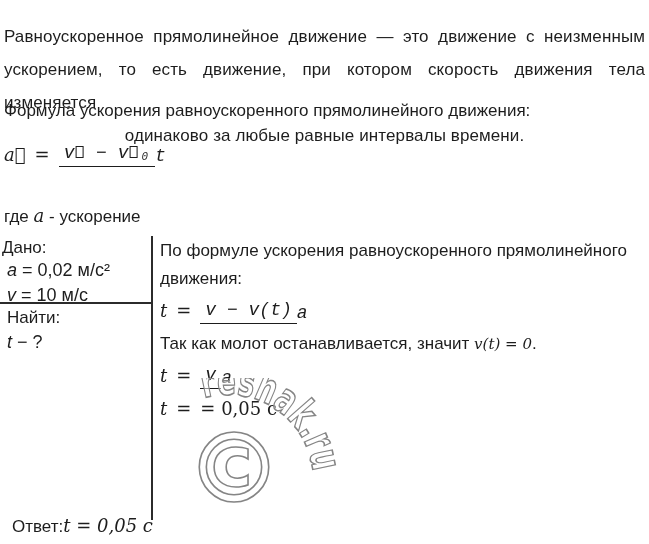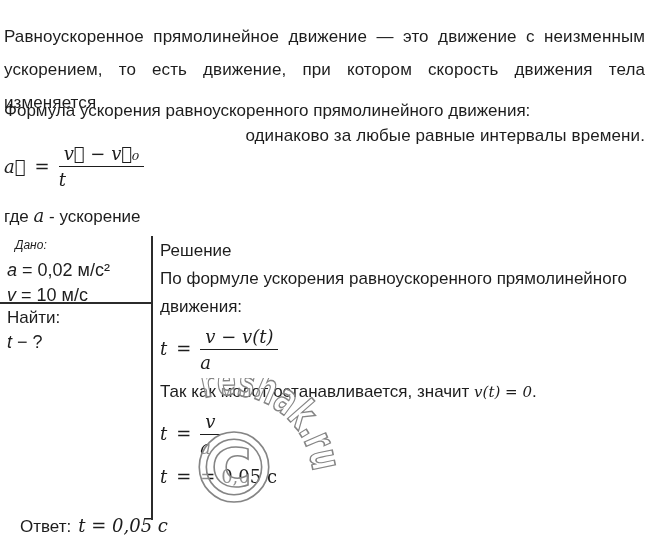--- a/index.html
+++ b/index.html
@@ -19,73 +19,74 @@
   .abs { position: absolute; }
 
   
   .intro {
     left: 4px; top: 12px; width: 641px;
     font-size: 17px; line-height: 33px;
     letter-spacing: 0.1px;
     margin-top: 8px;
   }
   .jline { text-align: justify; text-align-last: justify; }
-  .lastline { text-align: right; }
+  .lastline { text-align: center; }
 
   .formula-intro {
     left: 4px; top: 101px;
     font-size: 17px;
   }
 
   
   .math { font-family: "DejaVu Serif", "Liberation Serif", serif; }
   .mi { font-style: italic; }
   .math-row {
     display: flex; align-items: center; gap: 9px;
     font-family: "DejaVu Serif", "Liberation Serif", serif;
     font-size: 18px;
   }
   .frac {
-    display: inline-flex; flex-direction: column;
-    align-items: flex-start; text-align: center;
+    display: inline-flex; flex-direction: row;
+    align-items: flex-end; text-align: center;
     line-height: 21px;
+    font-family: Liberation Mono, monospace;
   }
   .frac .num { border-bottom: 1.6px solid #1d1d1d; padding: 1px 5px 2px; }
   .frac .den { padding-top: 2px; }
 
   .accel-formula { left: 4px; top: 142px; }
   .where-line { left: 4px; top: 205px; font-size: 17px; }
   .where-line .mi { font-size: 18px; }
 
   
   .v-divider {
     left: 151px; top: 236px; width: 1.5px; height: 284px;
     background: #2b2b2b;
   }
   .h-line {
     left: 0px; top: 302px; width: 152px; height: 1.5px;
     background: #2b2b2b;
   }
-  .given-title  { left: 15px; top: 238px; font-size: 12px; font-style: italic; }
+  .given-title  { left: 2px; top: 238px; font-size: 17px; }
   .given-a      { left: 7px; top: 260px; font-size: 18px; }
   .given-v      { left: 7px; top: 285px; font-size: 18px; }
   .find-title   { left: 7px; top: 308px; font-size: 17px; }
   .find-t       { left: 7px; top: 332px; font-size: 18px; }
   .gv { font-family: Liberation Sans, sans-serif; }
 
   .solution {
     left: 160px; top: 237px; width: 487px;
     font-size: 17px; line-height: 28px;
   }
   .solution .text-line { line-height: 28px; }
   .solution .math-row { margin: 4px 0 5px 0; }
 
   .answer-line {
-    left: 20px; top: 515px; font-size: 17px;
-    display: flex; align-items: baseline; gap: 7px;
+    left: 12px; top: 515px; font-size: 17px;
+    display: flex; align-items: baseline; 
   }
   .answer-line .math { font-size: 18px; }
 
   
   .watermark {
     left: 180px; top: 378px; width: 170px; height: 145px;
     pointer-events: none;
   }
   .watermark text {
     fill: rgba(255,255,255,0.5);
@@ -133,21 +134,20 @@
   <span class="mi">v</span>
   <span>= 10 м/с</span>
 </div>
 <div class="abs find-title">Найти:</div>
 <div class="abs find-t gv">
   <span class="mi">t</span>
   <span>− ?</span>
 </div>
 
 <div class="abs solution">
-  <div class="text-line">Решение</div>
   <div class="text-line">По формуле ускорения равноускоренного прямолинейного движения:</div>
 
   <div class="math-row">
     <span class="mi">t</span>
     <span>=</span>
     <span class="frac">
       <span class="num mi">v − v(t)</span>
       <span class="den mi">a</span>
     </span>
   </div>

